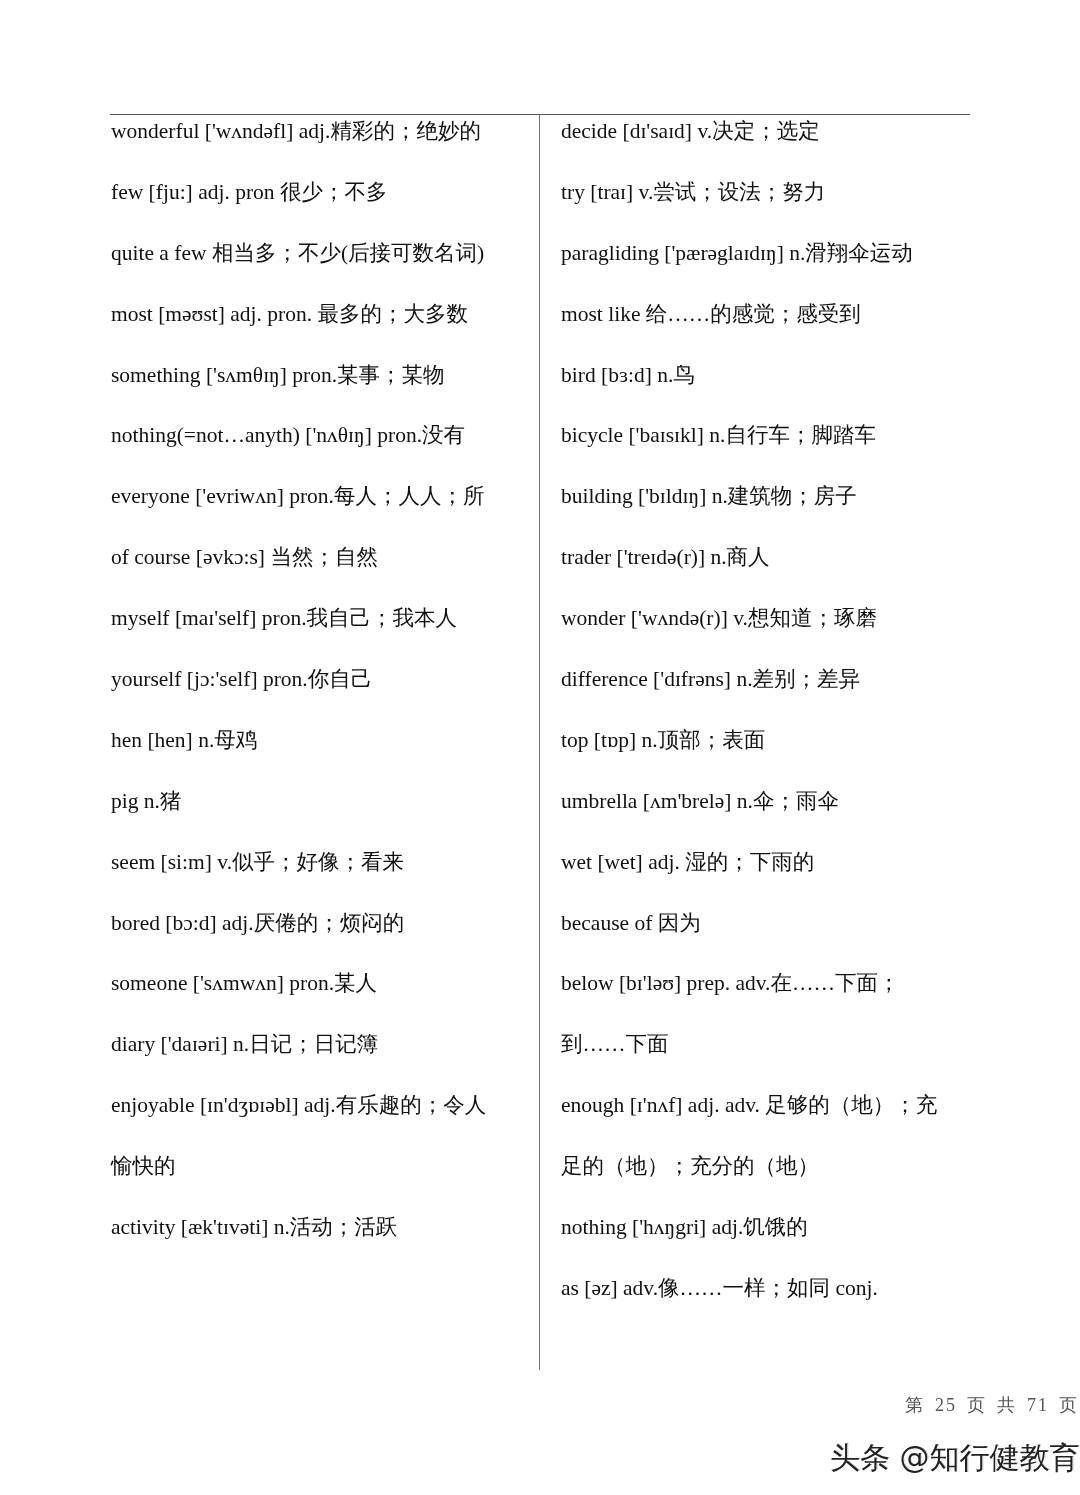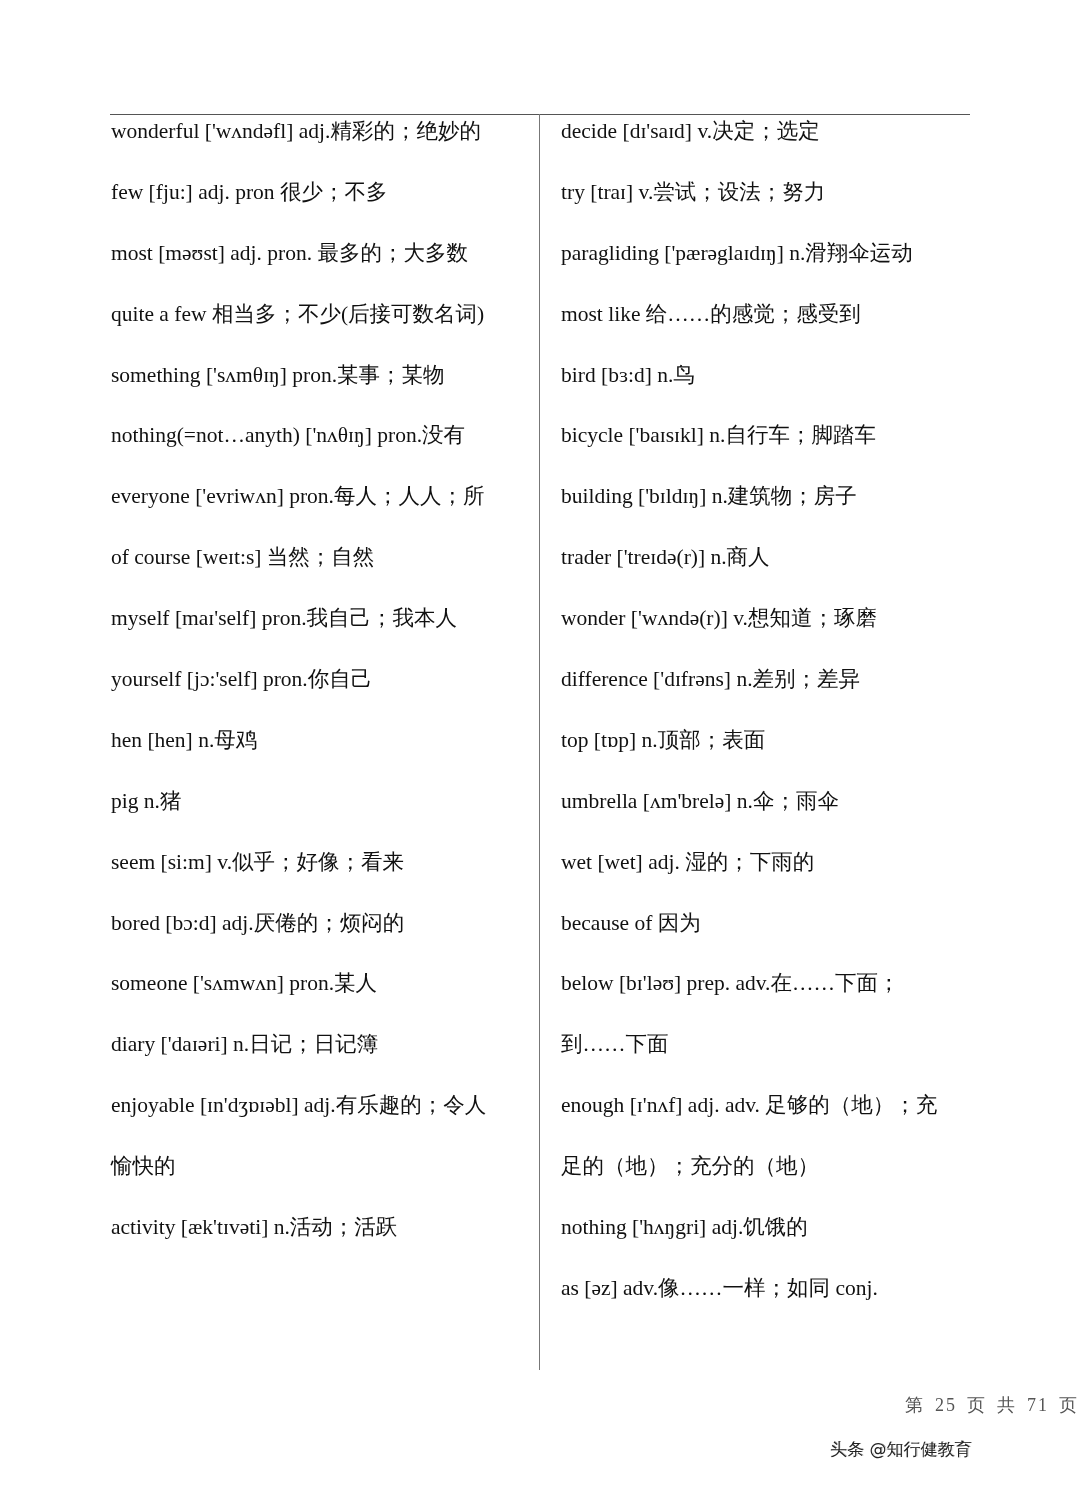--- a/index.html
+++ b/index.html
@@ -23,41 +23,41 @@
       letter-spacing: 0px;
     }
     .footer {
       position: absolute; top: 1369px; left: 4px; width: 1080px; text-align: right;
       font-size: 18px; color: #555555; letter-spacing: 2px;
       font-family: "Liberation Serif", "DejaVu Serif", serif;
       margin-top: 24px;
     }
     .footer span { margin: 0 5px; }
     .watermark {
-      position: absolute; left: 830px; top: 1438px; font-size: 17px;
+      position: absolute; left: 830px; top: 1438px; font-size: 30px;
       font-family: "DejaVu Sans", sans-serif; color: #222222;
       text-shadow: 1px 1px 0 #ffffff, -1px -1px 0 #ffffff, 1px 0 0 #999999;
       letter-spacing: 0px;
     }
   </style>
 </head>
 <body>
 
 <div class="top-rule"></div>
 <div class="col-divider"></div>
 
 <div class="column col-left">
   <div class="line">wonderful ['wʌndəfl] adj.精彩的；绝妙的</div>
   <div class="line">few [fju:] adj. pron  很少；不多</div>
+  <div class="line">quite a few 相当多；不少(后接可数名词)</div>
   <div class="line">most [məʊst] adj. pron.  最多的；大多数</div>
-  <div class="line">quite a few 相当多；不少(后接可数名词)</div>
   <div class="line">something ['sʌmθɪŋ] pron.某事；某物</div>
   <div class="line">nothing(=not…anyth) ['nʌθɪŋ] pron.没有</div>
   <div class="line">everyone ['evriwʌn] pron.每人；人人；所</div>
-  <div class="line">of course [weɪt:s]  当然；自然</div>
+  <div class="line">of course [əvkɔ:s]  当然；自然</div>
   <div class="line">myself [maɪ'self] pron.我自己；我本人</div>
   <div class="line">yourself [jɔ:'self] pron.你自己</div>
   <div class="line">hen [hen] n.母鸡</div>
   <div class="line">pig n.猪</div>
   <div class="line">seem [si:m] v.似乎；好像；看来</div>
   <div class="line">bored [bɔ:d] adj.厌倦的；烦闷的</div>
   <div class="line">someone ['sʌmwʌn] pron.某人</div>
   <div class="line">diary ['daɪəri] n.日记；日记簿</div>
   <div class="line">enjoyable [ɪn'dʒɒɪəbl] adj.有乐趣的；令人</div>
   <div class="line">愉快的</div>

